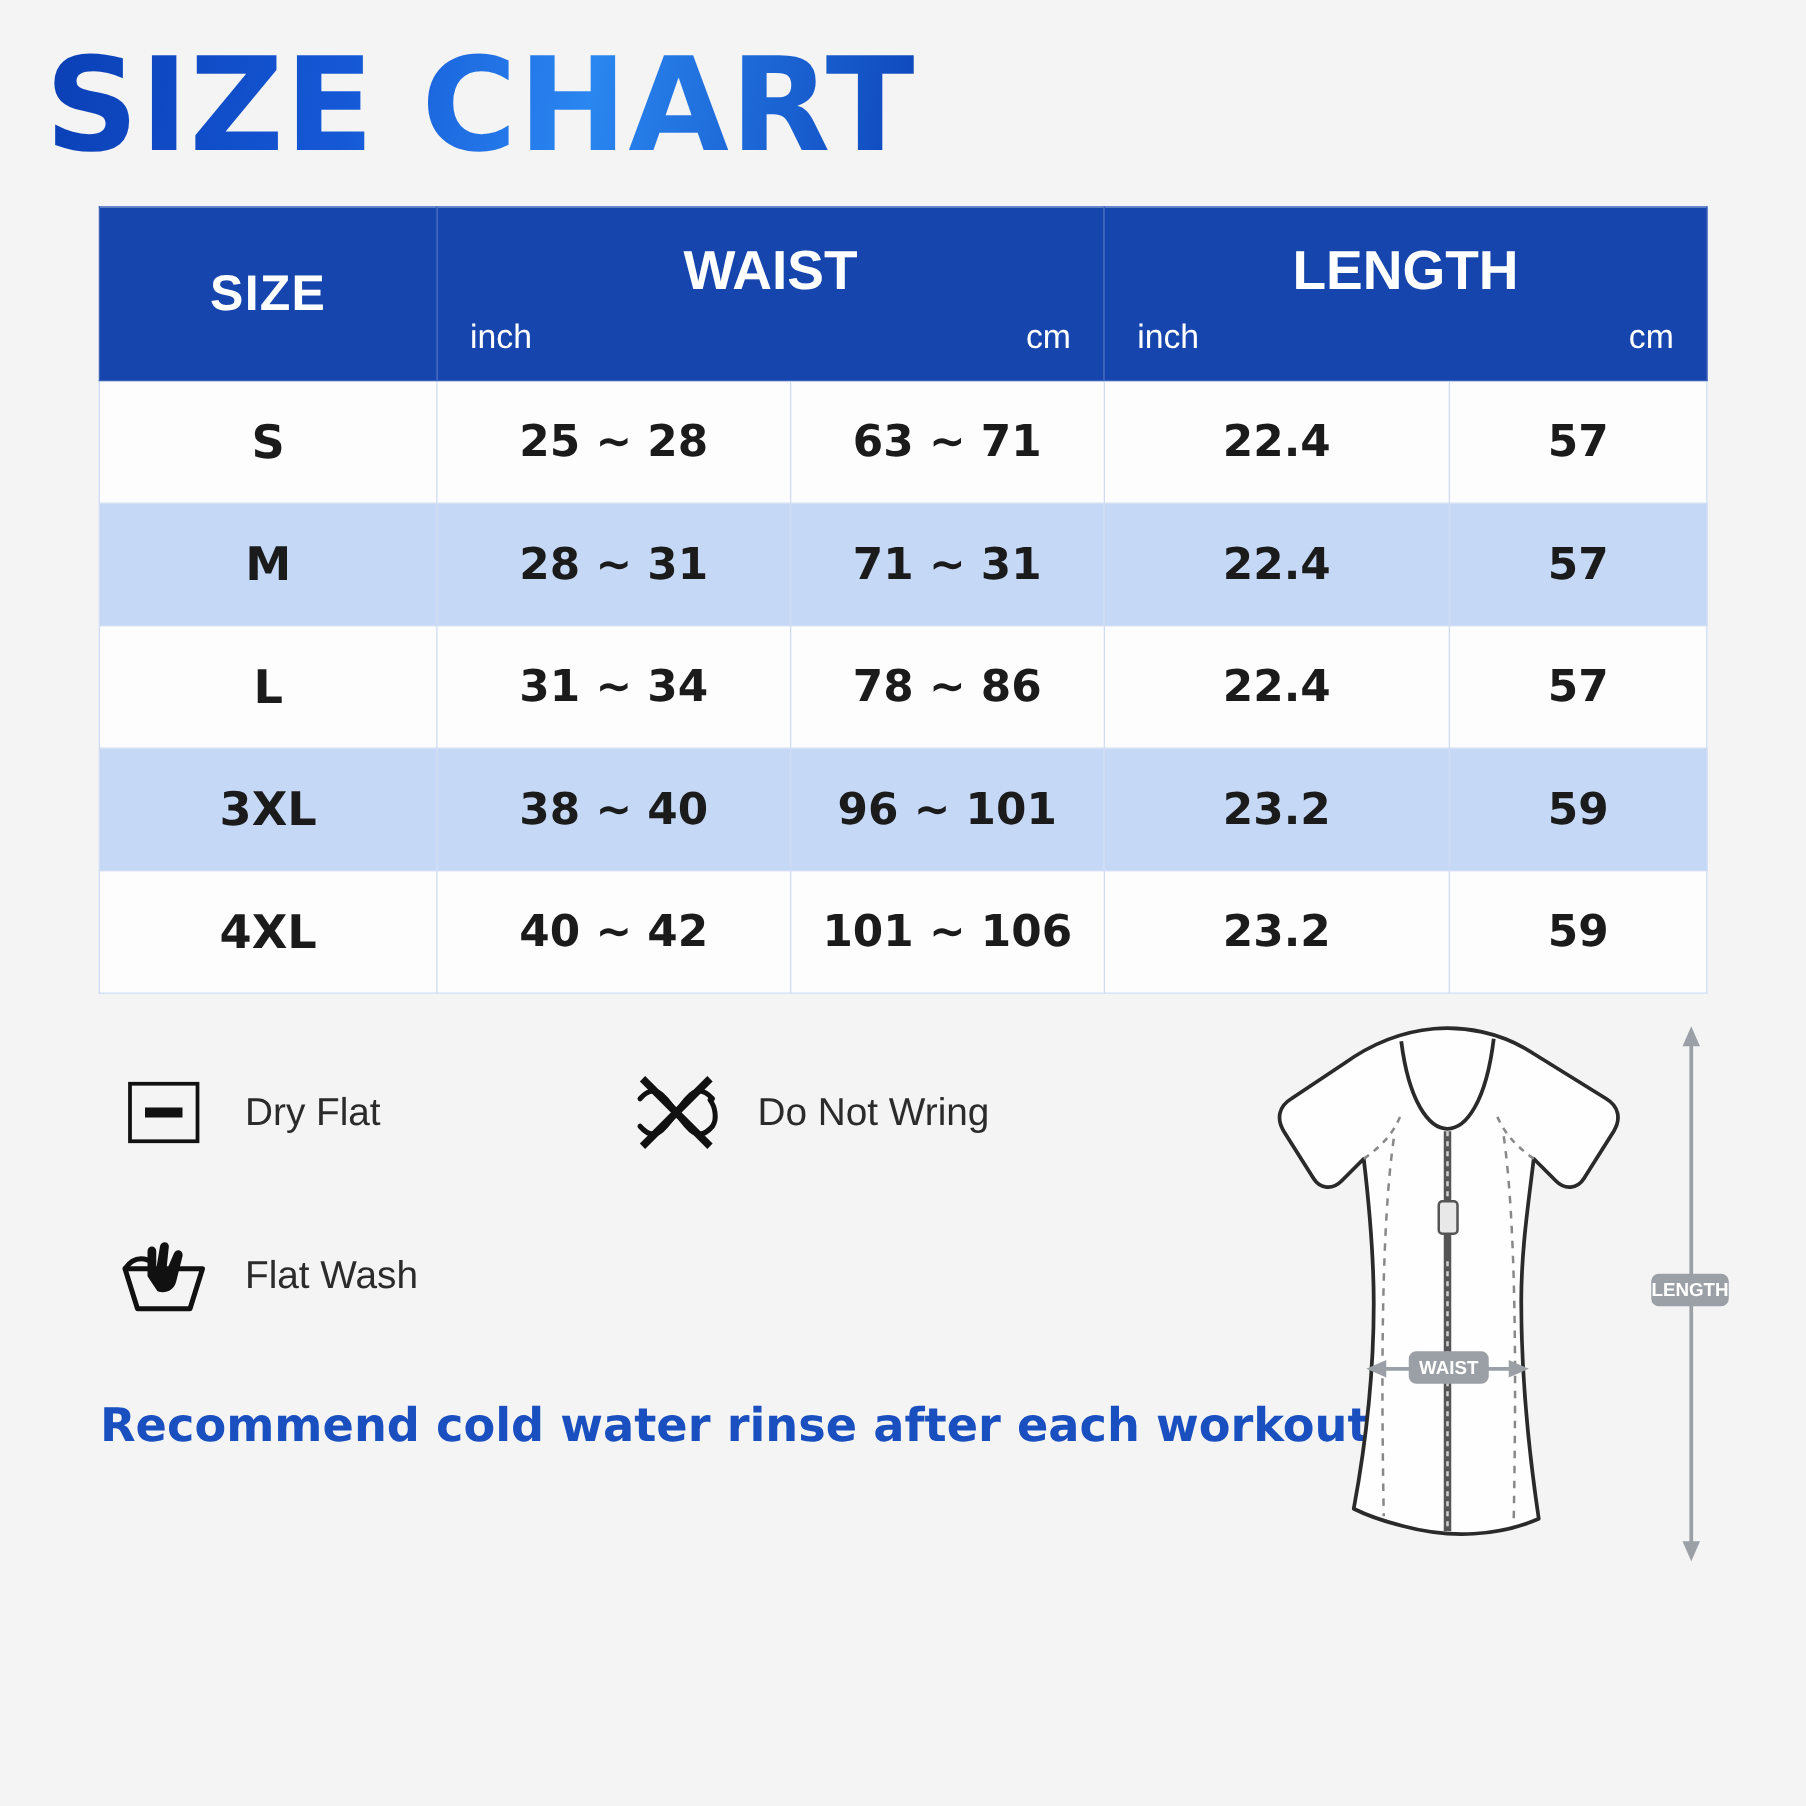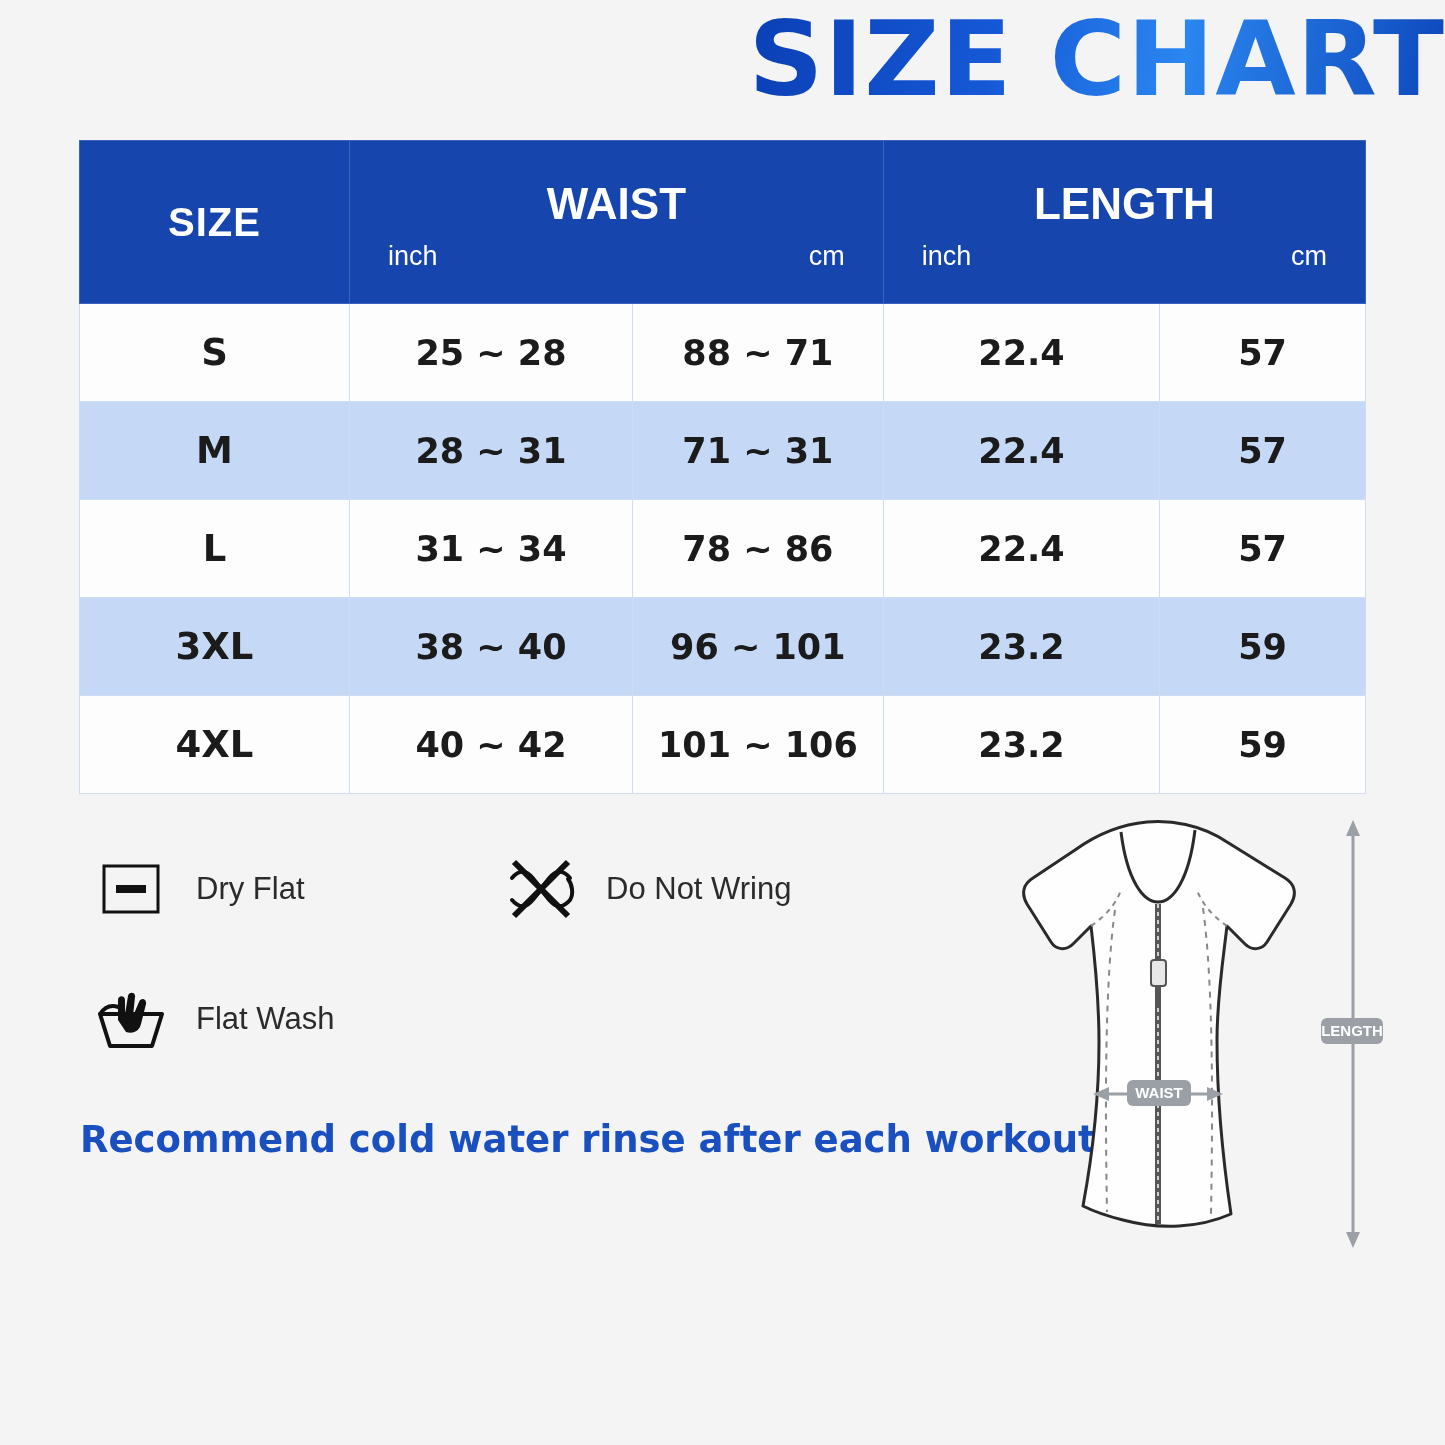--- a/index.html
+++ b/index.html
@@ -10,22 +10,23 @@
     width: 1445px;
     height: 1445px;
     background: #f4f4f4;
     font-family: "Liberation Sans", sans-serif;
     overflow: hidden;
     position: relative;
   }
 
   
   .title-wrap {
-    text-align: right;
-    padding-top: 2px;
+    text-align: left;
+    padding-top: 27px;
+    margin-left: 36px;
   }
   .title {
     display: inline-block;
     font-size: 104px;
     font-weight: 800;
     letter-spacing: 1px;
     background: linear-gradient(100deg, #0b3fb5 0%, #1558d6 35%, #2a86f0 62%, #0e47bb 100%);
     -webkit-background-clip: text;
     background-clip: text;
     color: transparent;
@@ -44,21 +45,21 @@
     border-collapse: collapse;
     table-layout: fixed;
   }
   table.size-table th, table.size-table td {
     border: 1px solid #cfdcf3;
   }
   thead th {
     background: #1645ad;
     color: #ffffff;
     border-color: #3b63bd !important;
-    padding: 12px;
+    padding: 0;
     height: 138px;
     vertical-align: middle;
   }
   .th-size {
     font-size: 40px;
     font-weight: 700;
     letter-spacing: 1px;
   }
   .group-head {
     font-size: 44px;
@@ -182,21 +183,21 @@
             <span>inch</span>
             <span>cm</span>
           </div>
         </th>
       </tr>
     </thead>
     <tbody>
       <tr>
         <td class="col-size">S</td>
         <td>25 ~ 28</td>
-        <td>88 ~ 71</td>
+        <td>63 ~ 71</td>
         <td>22.4</td>
         <td>57</td>
       </tr>
       <tr class="alt">
         <td class="col-size">M</td>
         <td>28 ~ 31</td>
         <td>71 ~ 31</td>
         <td>22.4</td>
         <td>57</td>
       </tr>

